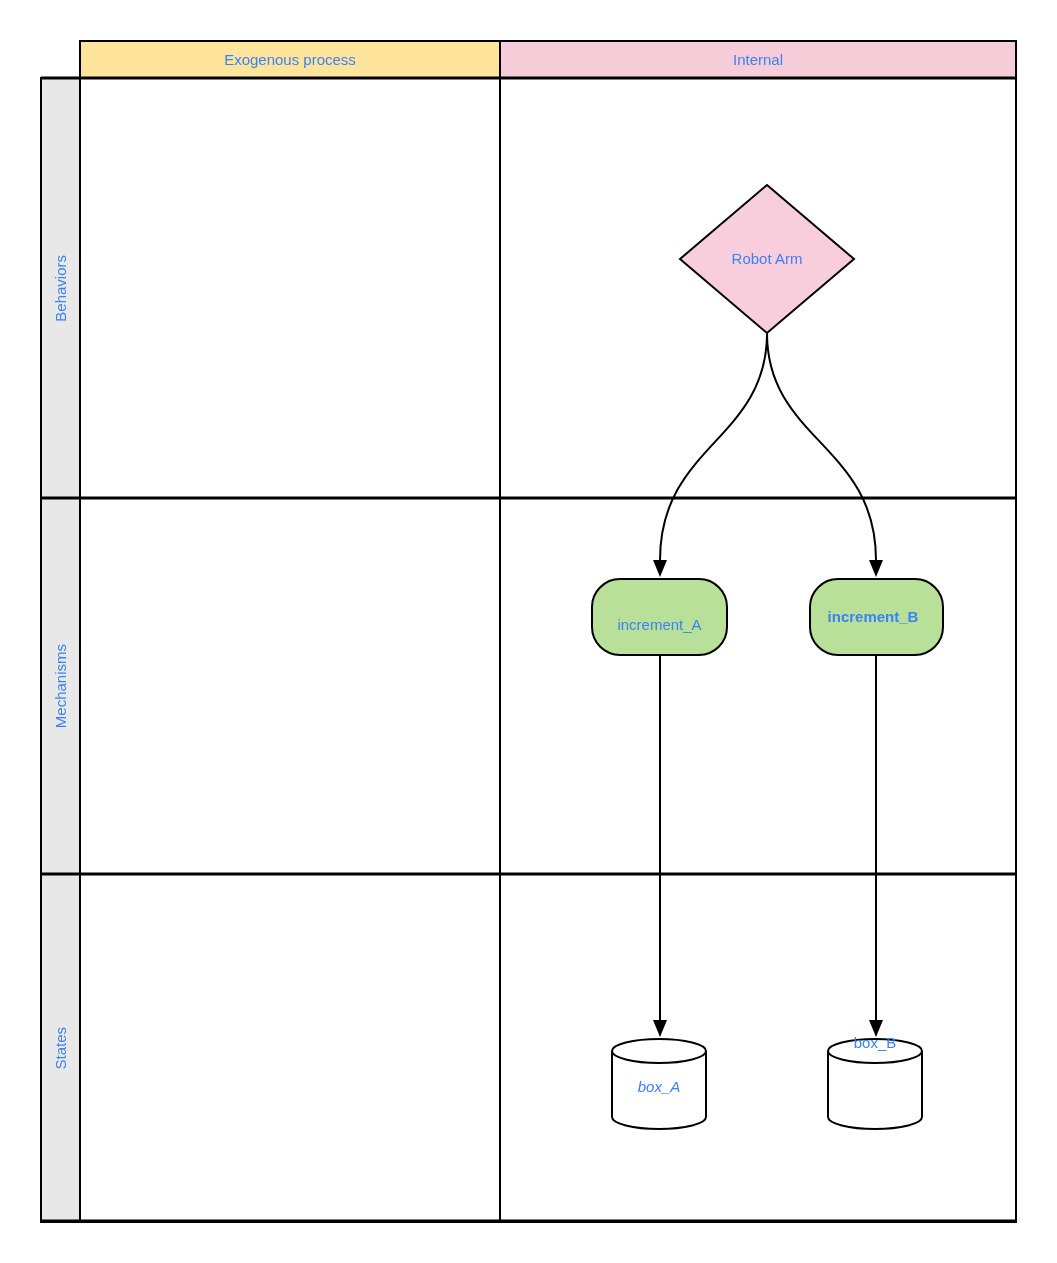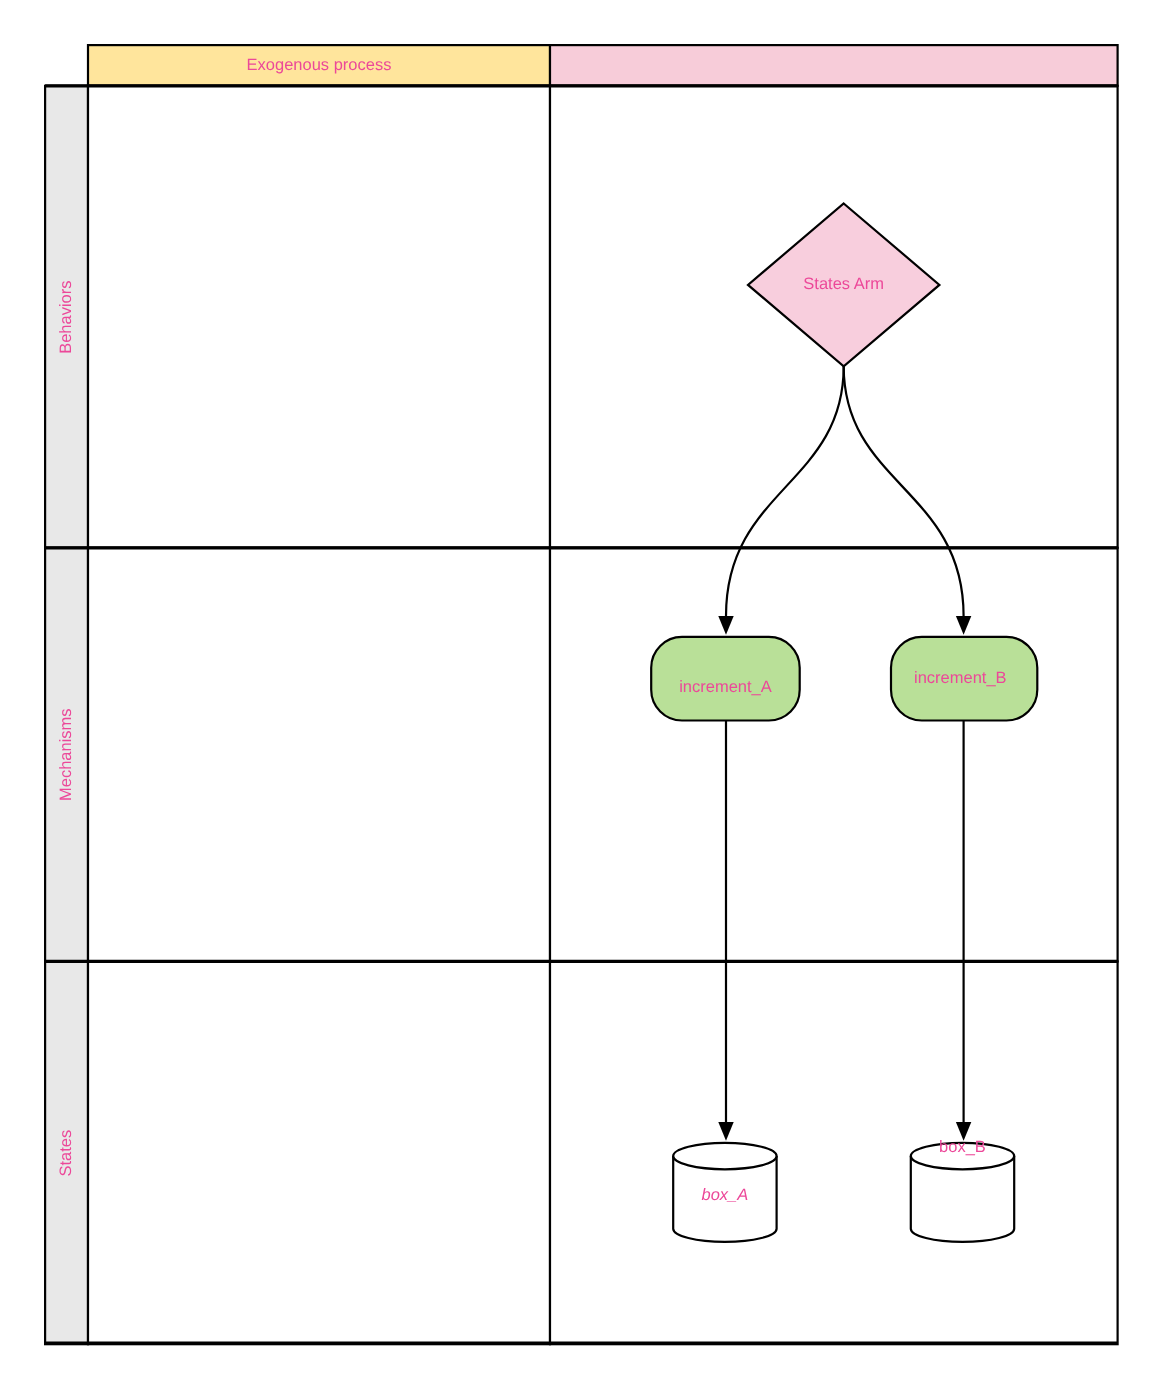--- a/index.html
+++ b/index.html
@@ -18,21 +18,21 @@
   .canvas svg {
     position: absolute;
     left: 0;
     top: 0;
   }
   .lbl {
     position: absolute;
     display: flex;
     align-items: center;
     justify-content: center;
-    color: #ec4899;
+    color: #3b82f6;
     font-size: 15px;
     line-height: 1.2;
     text-align: center;
     pointer-events: none;
     white-space: nowrap;
   }
   .lbl.vertical span {
     writing-mode: vertical-rl;
     transform: rotate(180deg);
   }
@@ -79,36 +79,37 @@
     <rect x="810" y="579" width="133" height="76" rx="28" ry="28" fill="#B9E098" stroke="#000000" stroke-width="2"></rect>
 
     <path d="M 612 1051 L 612 1117 A 47 12 0 0 0 706 1117 L 706 1051" fill="#FFFFFF" stroke="#000000" stroke-width="2"></path>
     <ellipse cx="659" cy="1051" rx="47" ry="12" fill="#FFFFFF" stroke="#000000" stroke-width="2"></ellipse>
     <path d="M 828 1051 L 828 1117 A 47 12 0 0 0 922 1117 L 922 1051" fill="#FFFFFF" stroke="#000000" stroke-width="2"></path>
     <ellipse cx="875" cy="1051" rx="47" ry="12" fill="#FFFFFF" stroke="#000000" stroke-width="2"></ellipse>
   </svg>
 
   <div class="lbl" style="left:80px; top:41px; width:420px; height:37px;">Exogenous process</div>
 
+  <div class="lbl" style="left:500px; top:41px; width:516px; height:37px;">Internal</div>
 
   <div class="lbl vertical" style="left:41px; top:78px; width:39px; height:420px;">
     <span>Behaviors</span>
   </div>
 
   <div class="lbl vertical" style="left:41px; top:498px; width:39px; height:376px;">
     <span>Mechanisms</span>
   </div>
 
   <div class="lbl vertical" style="left:41px; top:874px; width:39px; height:348px;">
     <span>States</span>
   </div>
 
-  <div class="lbl" style="left:680px; top:185px; width:174px; height:148px;">States Arm</div>
+  <div class="lbl" style="left:680px; top:185px; width:174px; height:148px;">Robot Arm</div>
 
   <div class="lbl" style="left:592px; top:579px; width:135px; height:92px;">increment_A</div>
 
-  <div class="lbl" style="left:810px; top:579px; width:126px; height:76px;">increment_B</div>
+  <div class="lbl" style="left:810px; top:579px; width:126px; height:76px;font-weight:bold;">increment_B</div>
 
   <div class="lbl" style="left:612px; top:1051px; width:94px; height:72px;font-style:italic;">box_A</div>
 
   <div class="lbl" style="left:828px; top:1007px; width:94px; height:72px;">box_B</div>
 
 </div>
 
 </body></html>

